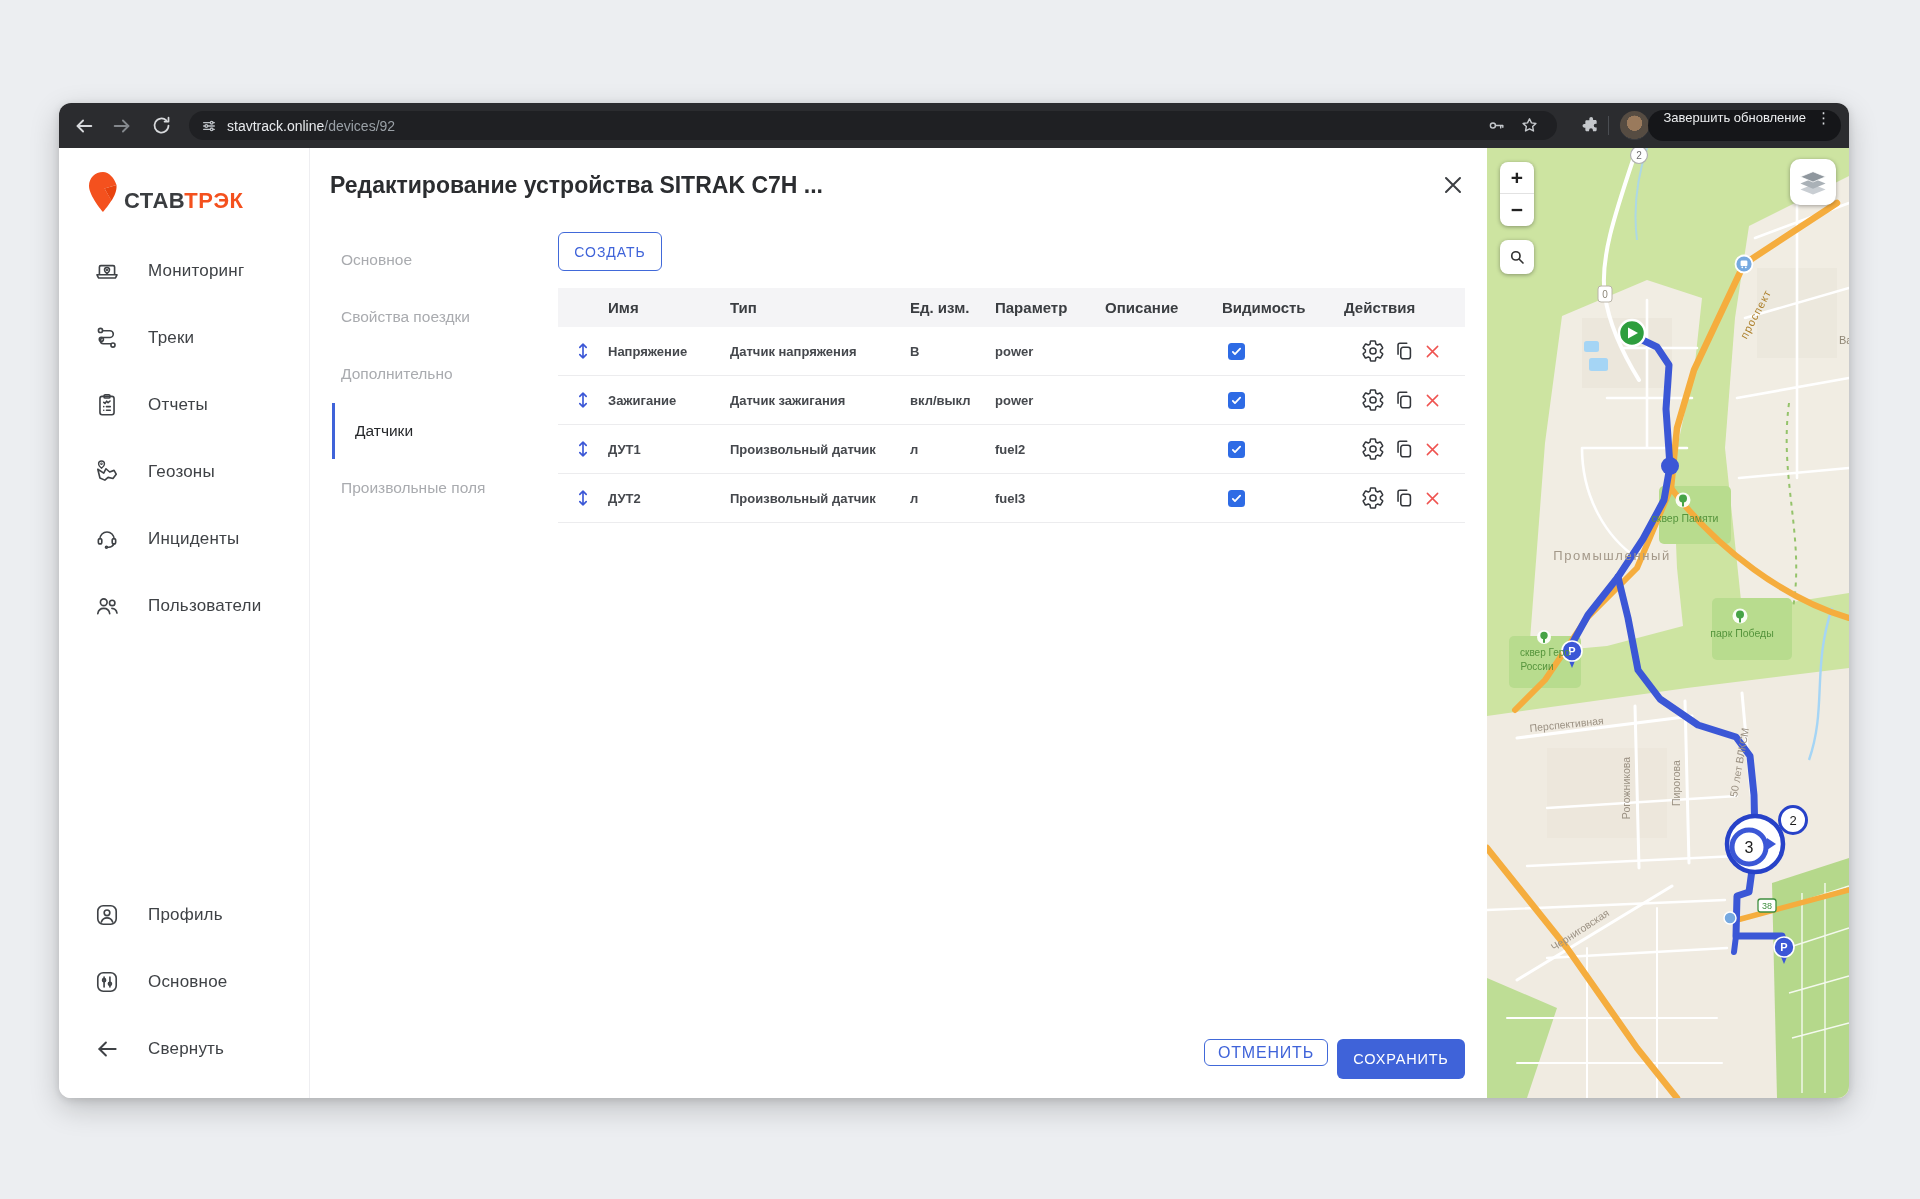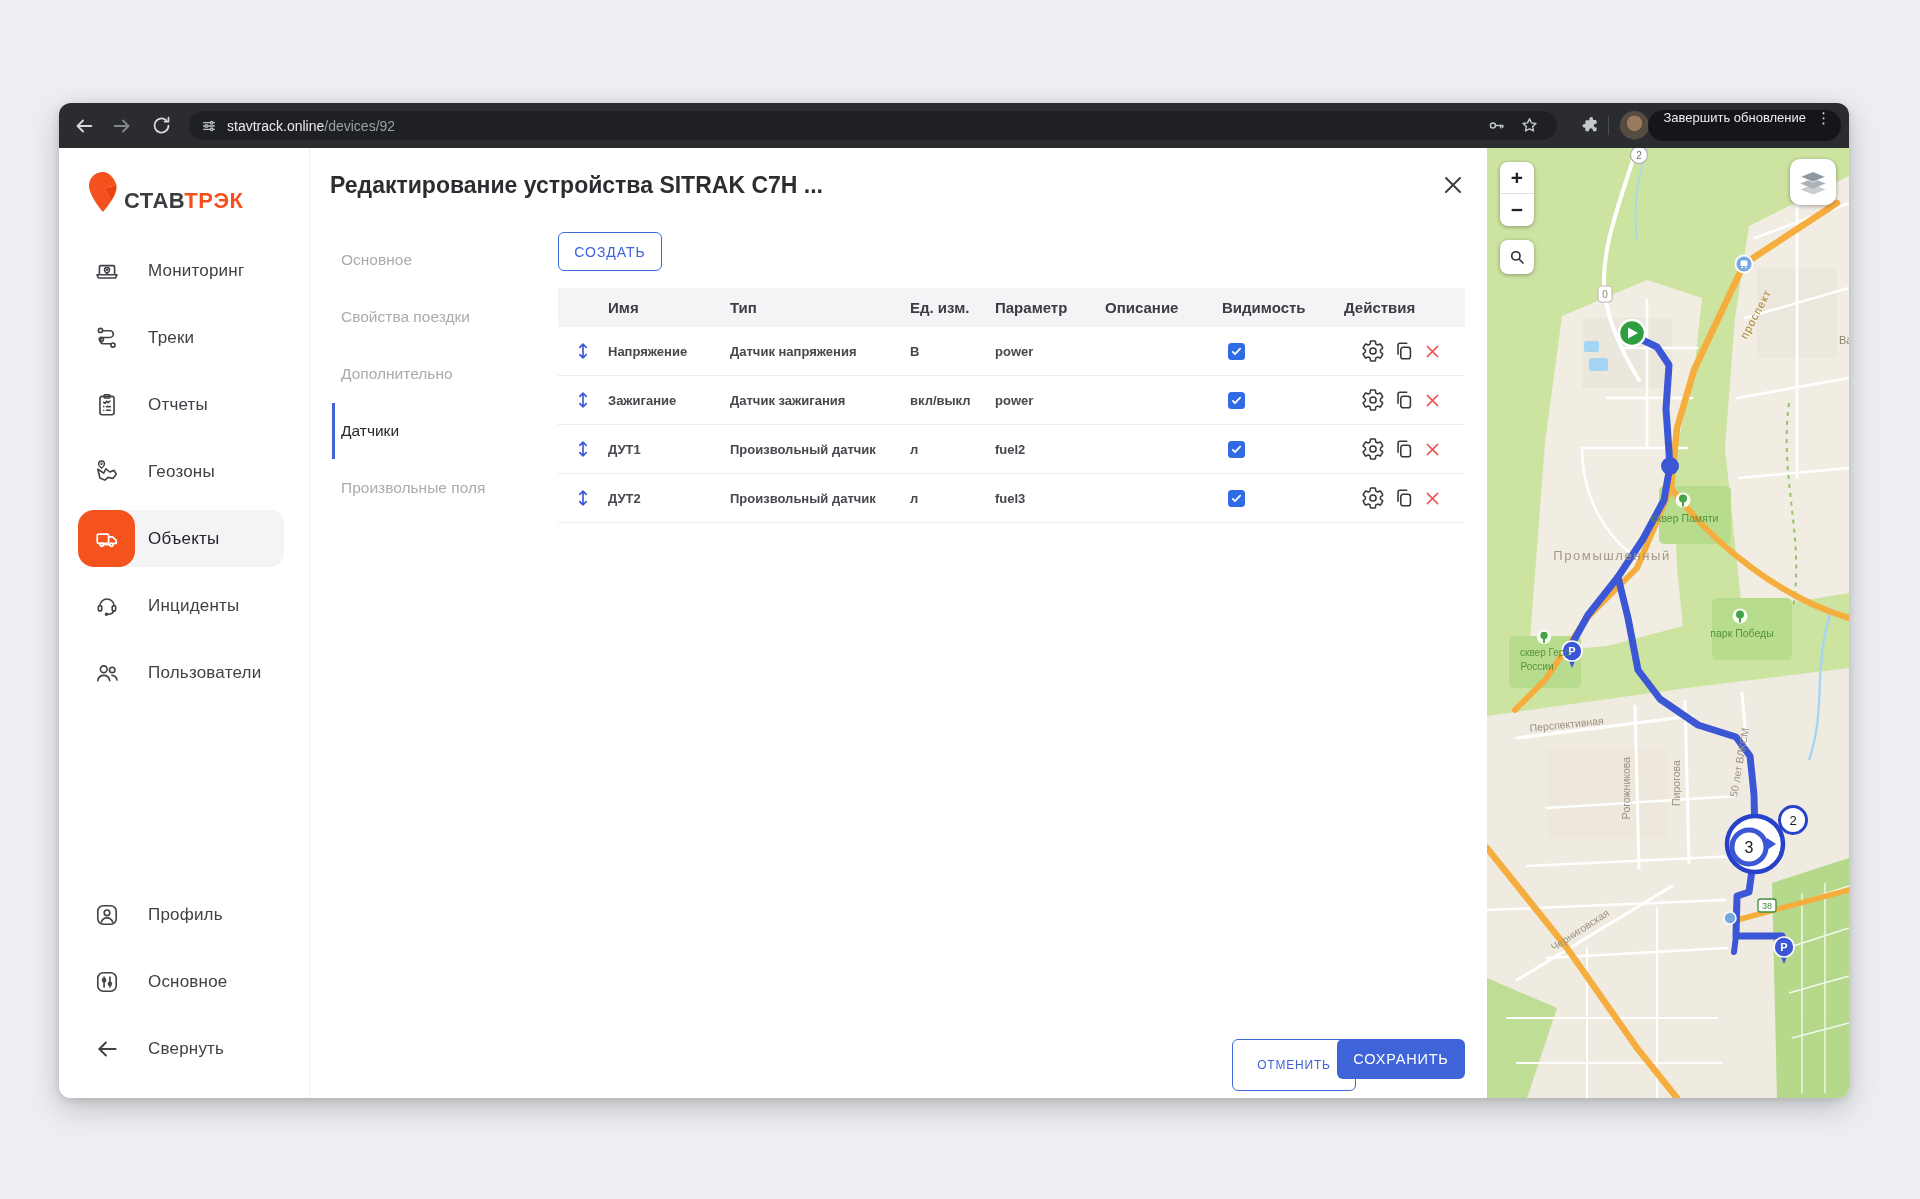--- a/index.html
+++ b/index.html
@@ -51,43 +51,43 @@
   .sb-item.active { background:#f4f4f7; }
   .sb-item.active .iconbox { background:#f4531d; color:#fff; }
   .sb-item.active .lbl { color:#232527; font-weight:500; }
 
   
   .ed-title { position:absolute; left:20px; top:24px; font-size:23px; font-weight:700; color:#2b2d30; }
   .ed-close { position:absolute; left:1131px; top:25px; width:24px; height:24px; color:#3c3f43; cursor:pointer; }
   .tabs { position:absolute; left:22px; top:84px; width:230px; }
   .tab { height:56px; margin-bottom:1px; display:flex; align-items:center; padding-left:9px;
          font-size:15.5px; color:#a9abaf; cursor:pointer; }
-  .tab.active { border-left:3px solid #3f63d9; padding-left:6px; color:#26282b; font-weight:500; }
+  .tab.active { border-left:3px solid #3f63d9; padding-left:20px; color:#26282b; font-weight:500; }
   .btn-create { position:absolute; left:248px; top:84px; width:104px; height:39px; background:#fff;
                 border:1.5px solid #4169d9; border-radius:6px; color:#3f63d9; font-size:14px;
                 font-weight:500; letter-spacing:1px; display:flex; align-items:center; justify-content:center;
                 cursor:pointer; }
 
   .table { position:absolute; left:248px; top:140px; width:907px; font-size:13px; color:#45484d; }
   .thead, .trow { display:grid; grid-template-columns:50px 122px 180px 85px 110px 117px 122px 121px;
                   align-items:center; }
   .thead { height:39px; background:#f4f4f6; font-size:15px; color:#3a3d41; }
   .trow { height:49px; border-bottom:1px solid #ececee; }
   .cell { overflow:hidden; white-space:nowrap;font-weight:bold; }
   .drag { display:flex; justify-content:center; color:#3b57d6; cursor:grab; }
   .checkbox { width:17px; height:17px; margin-left:6px; background:#2e6be5; border-radius:3.5px;
               display:flex; align-items:center; justify-content:center; cursor:pointer; }
   .actions { display:flex; align-items:center; gap:8px; padding-left:17px; color:#34373c; }
   .actions .act { cursor:pointer; display:flex; }
   .act.del { color:#ef5350; }
 
-  .btn-cancel { position:absolute; left:894px; top:891px; width:124px; height:52px; background:#fff;
-                border:1.5px solid #4169d9; border-radius:6px; color:#3f63d9; font-size:12px;
+  .btn-cancel { position:absolute; left:894px; top:891px; width:124px; height:27px; background:#fff;
+                border:1.5px solid #4169d9; border-radius:6px; color:#3f63d9; font-size:16px;
                 font-weight:500; letter-spacing:.8px; display:flex; align-items:center; justify-content:center;
-                cursor:pointer;margin-left:28px; }
+                cursor:pointer; }
   .btn-save { position:absolute; left:1027px; top:891px; width:128px; height:40px; background:#3f63d9;
               border:none; border-radius:6px; color:#fff; font-size:14.5px; font-weight:500;
               letter-spacing:.8px; display:flex; align-items:center; justify-content:center; cursor:pointer; }
 
   
   .mapctl { position:absolute; background:#fff; border-radius:8px;
             box-shadow:0 1px 4px rgba(0,0,0,.35); z-index:5; }
   .zoomctl { left:13px; top:14px; width:34px; }
   .zoomctl .zb { height:32px; display:flex; align-items:center; justify-content:center;
                  font-size:21px; font-weight:700; color:#222; cursor:pointer; }
@@ -215,32 +215,20 @@
             <span class="iconbox">
               <svg viewBox="0 0 24 24" fill="none" stroke="currentColor" stroke-width="1.5" stroke-linecap="round" stroke-linejoin="round">
                 <path d="M3.5 9.5L9 13l2-4 3.5 3 4-1.5 2 3.5-3 4-4.5-1-3 2.5-4.5-2z"></path>
                 <path d="M8.5 7.5c0-1.8 1.4-3.2 3.2-3.2s3.2 1.4 3.2 3.2c0 2.2-3.2 4.6-3.2 4.6S8.5 9.7 8.5 7.5z" transform="translate(-3 -1.8) scale(.85)"></path>
                 <circle cx="6.9" cy="4.3" r=".4"></circle>
               </svg>
             </span>
             <span class="lbl">Геозоны</span>
           </div>
 
-          <div class="sb-item active">
-            <span class="iconbox">
-              <svg viewBox="0 0 24 24" fill="none" stroke="currentColor" stroke-width="1.6" stroke-linecap="round" stroke-linejoin="round">
-                <rect x="3" y="7.5" width="10.5" height="8.5" rx="1.2"></rect>
-                <path d="M13.5 10h3.6l3.4 3.2v2.8h-2.3"></path>
-                <circle cx="7.2" cy="17.2" r="1.5"></circle>
-                <circle cx="16.2" cy="17.2" r="1.5"></circle>
-                <path d="M8.8 17.2h5.8"></path>
-              </svg>
-            </span>
-            <span class="lbl">Объекты</span>
-          </div>
 
           <div class="sb-item">
             <span class="iconbox">
               <svg viewBox="0 0 24 24" fill="none" stroke="currentColor" stroke-width="1.5" stroke-linecap="round" stroke-linejoin="round">
                 <path d="M5.5 12a6.5 6.5 0 0 1 13 0"></path>
                 <rect x="4" y="11.5" width="3.2" height="5" rx="1.6"></rect>
                 <rect x="16.8" y="11.5" width="3.2" height="5" rx="1.6"></rect>
                 <path d="M18.4 16.5a5.5 5.5 0 0 1-4.9 3.1h-1"></path>
                 <circle cx="11.5" cy="19.6" r=".9"></circle>
               </svg>

